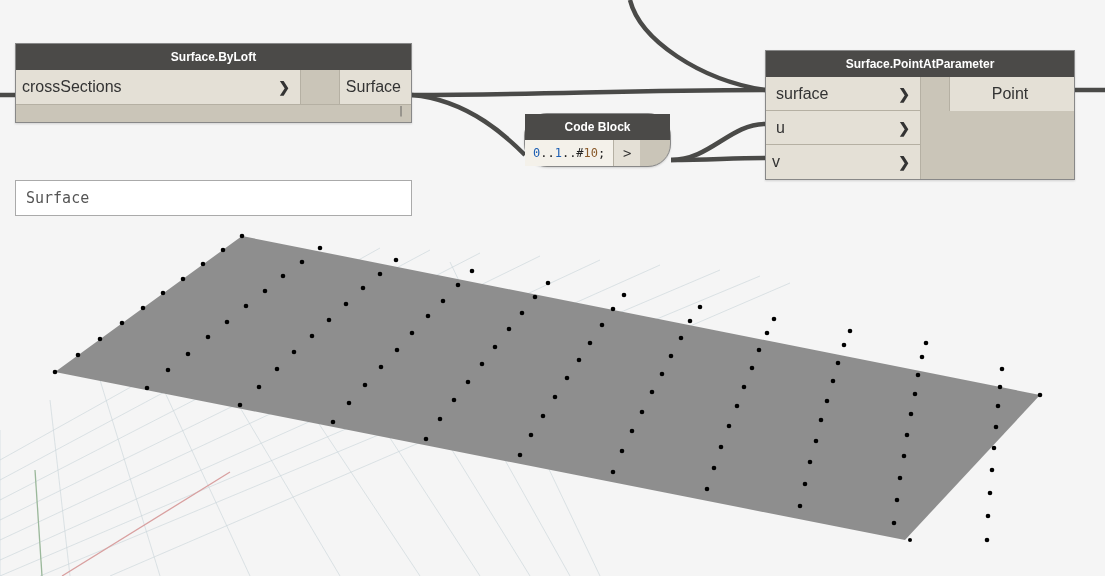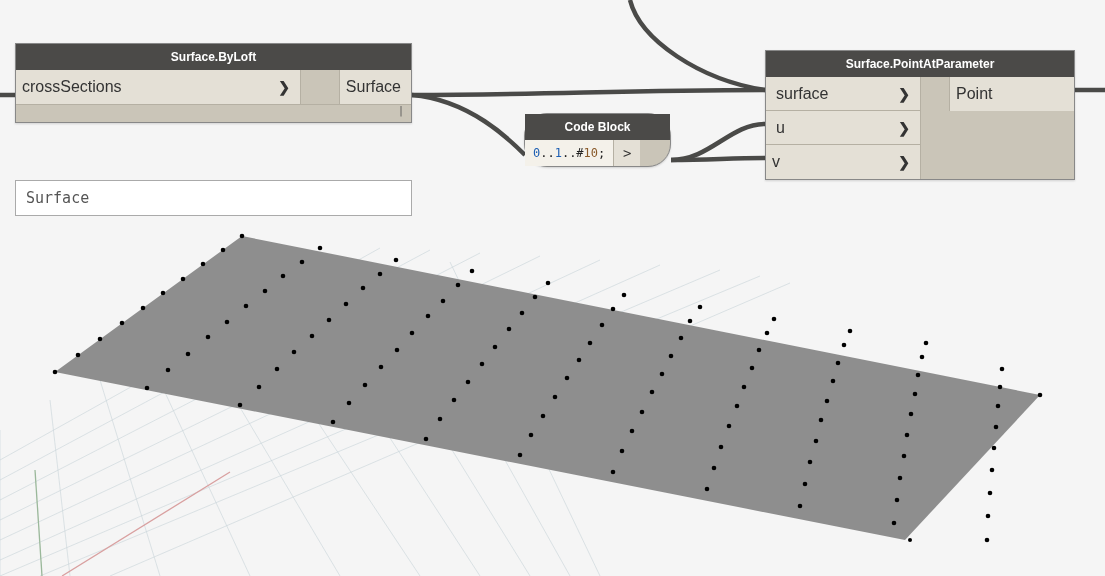--- a/index.html
+++ b/index.html
@@ -329,18 +329,18 @@
         <span>u</span>
         <span class="chev">❯</span>
       </div>
       <div class="port port-in">
         <span>v</span>
         <span class="chev">❯</span>
       </div>
     </div>
     <div class="middle-gap" style="width:28px"></div>
     <div class="port-col" style="flex:1">
-      <div class="port port-out" style="justify-content:flex-start">
+      <div class="port port-out" style="justify-content:center">
         <span>Point</span>
       </div>
     </div>
   </div>
 </div>
 
 </body></html>

